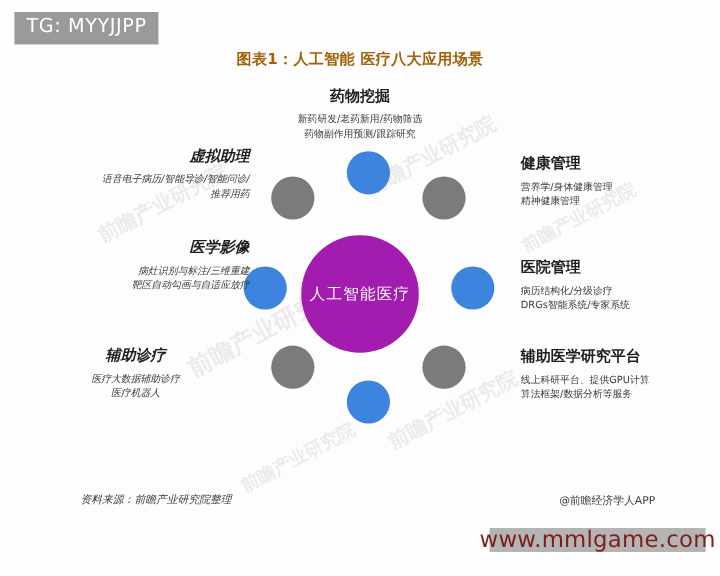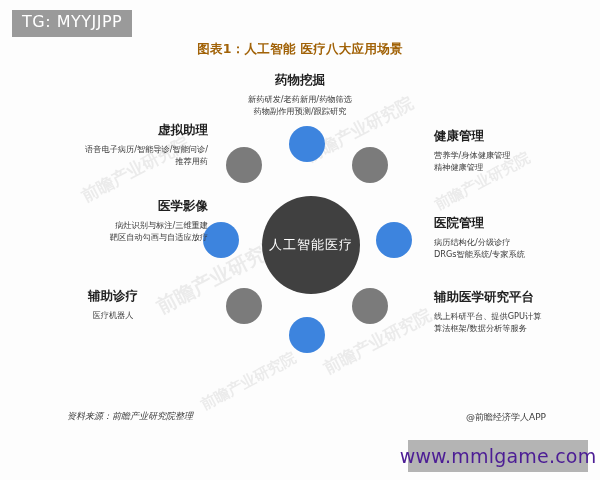--- a/index.html
+++ b/index.html
@@ -70,22 +70,22 @@
   .wm5 { left: 196px; top: 372px; font-size: 15px; }
   .wm6 { left: 430px; top: 172px; font-size: 15px; }
 
   
   .circle {
     position: absolute;
     border-radius: 50%;
   }
   .c-center {
     width: 98px; height: 98px;
-    background: #404040;
-    left: 262px; top: 196px;
+    background: #a21caf;
+    left: 251px; top: 196px;
     display: flex;
     align-items: center;
     justify-content: center;
   }
   .c-center-label {
     color: #ffffff;
     font-size: 13px;
     letter-spacing: 1px;
     white-space: nowrap;
     font-family: "DejaVu Sans", "Liberation Sans", sans-serif;
@@ -116,21 +116,21 @@
     font-family: "DejaVu Sans", "Liberation Sans", sans-serif;
   }
   .node-desc {
     font-size: 8.2px;
     color: #3a3a3a;
     line-height: 1.55;
     margin-top: 5px;
     white-space: nowrap;
     font-family: "DejaVu Sans", "Liberation Sans", sans-serif;
   }
-  .align-right  { text-align: right; }
+  .align-right  { text-align: right; font-style: italic; }
   .align-left   { text-align: left; }
   .align-center { text-align: center; }
 
   
   .n-drug        { left: 200px; top: 72px;  width: 200px; }
   .n-virtual     { left: 18px;  top: 122px; width: 190px; }
   .n-imaging     { left: 18px;  top: 198px; width: 190px; }
   .n-diagnosis   { left: 18px;  top: 288px; width: 190px; text-align: center; }
   .n-health      { left: 434px; top: 128px; width: 160px; }
   .n-hospital    { left: 434px; top: 203px; width: 160px; margin-top: 12px; }
@@ -156,23 +156,23 @@
     color: #3b3b3b;
     font-family: "DejaVu Sans", "Liberation Sans", sans-serif;
   }
 
   
   .site-badge {
     position: absolute;
     left: 408px;
     top: 440px;
     width: 180px;
-    height: 32px;
+    height: 20px;
     background: #b4b4b4;
-    color: #4c1d95;
+    color: #7f1d1d;
     font-size: 19px;
     display: flex;
     align-items: center;
     justify-content: center;
     letter-spacing: 0.2px;
     font-family: "DejaVu Sans", "Liberation Sans", sans-serif;
   }
 </style>
 </head>
 <body>
@@ -223,20 +223,21 @@
     <div class="node-title">医学影像</div>
     <div class="node-desc">
       <div>病灶识别与标注/三维重建</div>
       <div>靶区自动勾画与自适应放疗</div>
     </div>
   </div>
 
   <div class="node n-diagnosis align-right">
     <div class="node-title">辅助诊疗</div>
     <div class="node-desc">
+      <div>医疗大数据辅助诊疗</div>
       <div>医疗机器人</div>
     </div>
   </div>
 
   <div class="node n-health align-left">
     <div class="node-title">健康管理</div>
     <div class="node-desc">
       <div>营养学/身体健康管理</div>
       <div>精神健康管理</div>
     </div>

